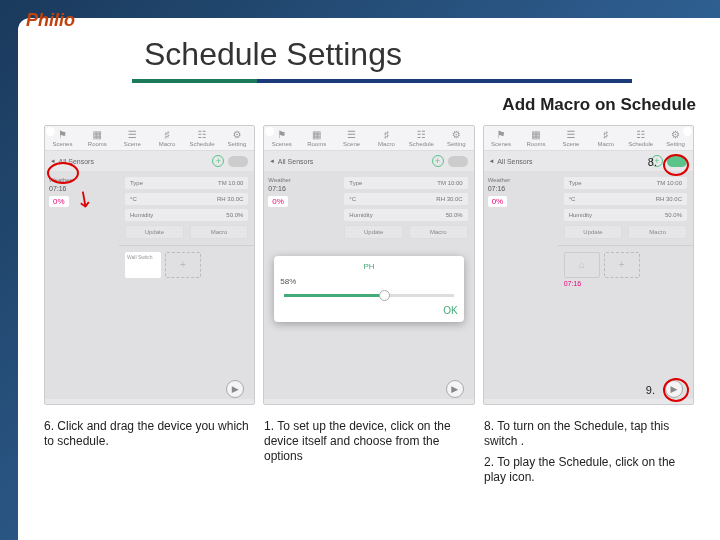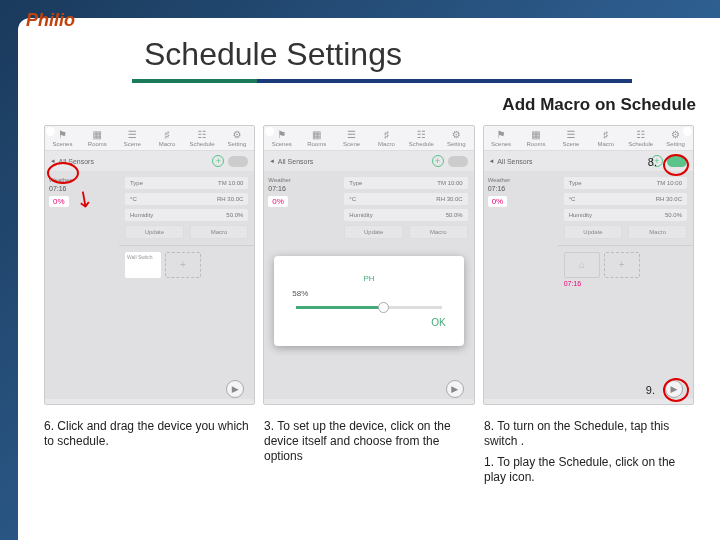--- a/index.html
+++ b/index.html
@@ -164,21 +164,21 @@
     border-radius:6px;
   }
   .toggle::after{
     content:""; position:absolute; right:1px; top:1px;
     width:9px; height:9px; background:#fff; border-radius:50%;
   }
   .popup {
     position:absolute; left:10px; right:10px;
     top:130px;
     background:#fff; border-radius:4px;
-    padding:18px; box-shadow:0 2px 8px rgba(0,0,0,.3);
+    padding:6px; box-shadow:0 2px 8px rgba(0,0,0,.3);
   }
   .popup .pt { text-align:center; font-size:8px; color:#4a7; margin-bottom:6px;}
   .popup .slider { height:3px; background:#ddd; position:relative; margin:8px 4px;}
   .popup .slider::before{content:"";position:absolute;left:0;top:0;height:3px;width:58%;background:#4a7;}
   .popup .knob{position:absolute;left:56%;top:-4px;width:11px;height:11px;border-radius:50%;background:#fff;border:1px solid #aaa;}
   .popup .ok{ text-align:right; font-size:10px; color:#4a7; margin-top:4px;}
   .toggle-off{ background:#ccc;}
   .toggle-off::after{ left:1px; right:auto;}
 </style>
 </head>
@@ -355,21 +355,21 @@
       <div class="annot" style="bottom:8px;right:38px;">9.</div>
     </div>
 
   </div>
 
   <div class="captions">
     <div class="cap">
         <div class="block">6. Click and drag the device you which to schedule.</div>
       </div>
     <div class="cap">
-        <div class="block">3. To set up the device, click on the device itself and choose from the options</div>
+        <div class="block">1. To set up the device, click on the device itself and choose from the options</div>
       </div>
     <div class="cap">
       <div class="block">8. To turn on the Schedule, tap this switch .</div>
-      <div class="block">1. To play the Schedule, click on the play icon.</div>
+      <div class="block">2. To play the Schedule, click on the play icon.</div>
     </div>
   </div>
 
 </div>
 
 </body></html>

